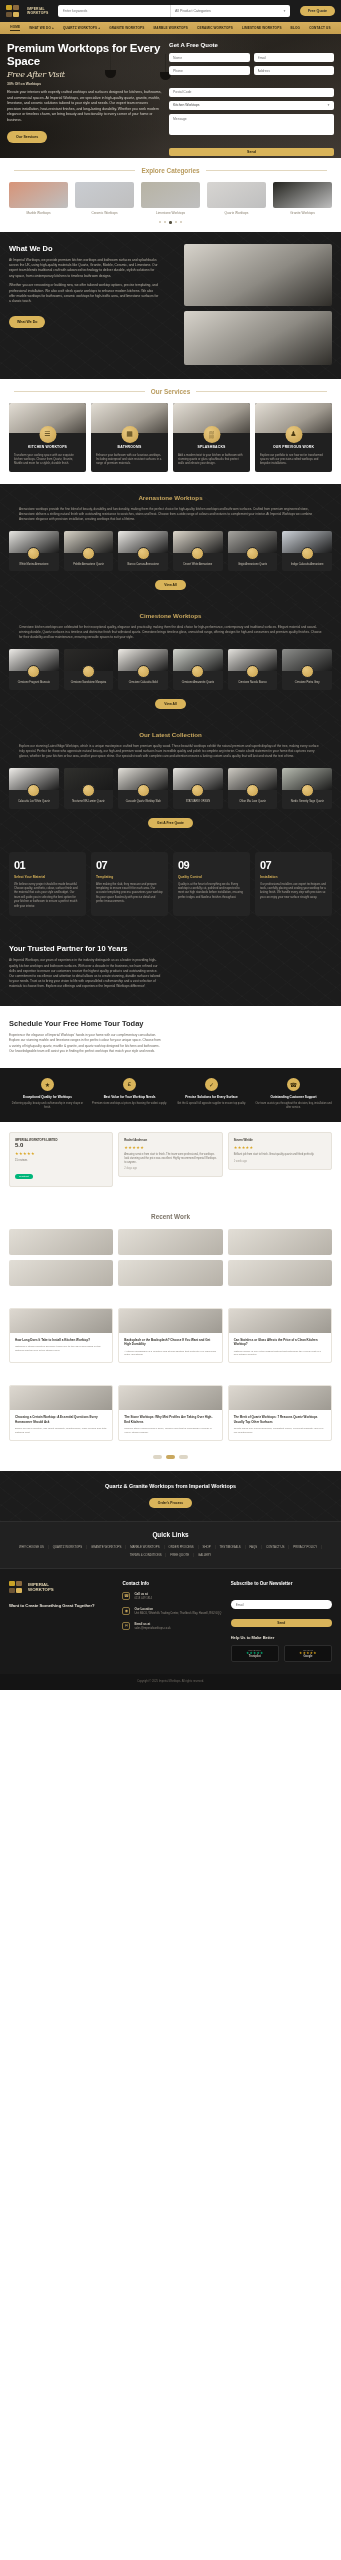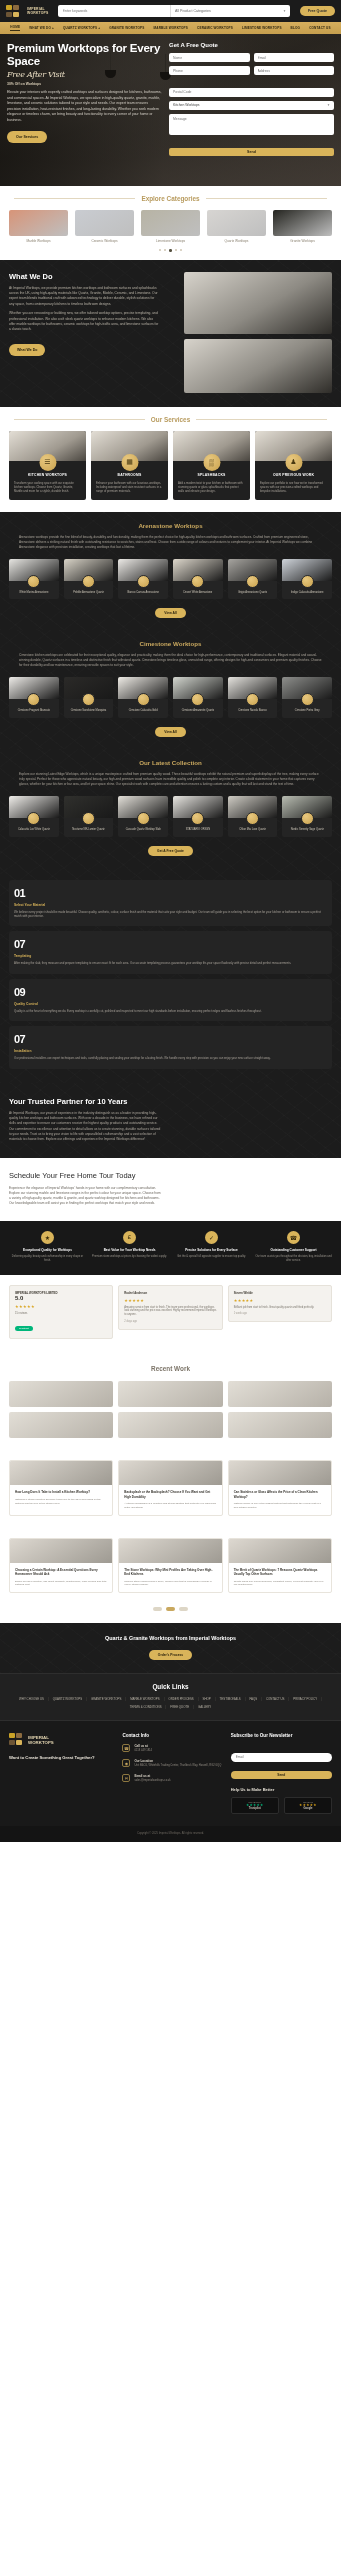--- a/index.html
+++ b/index.html
@@ -61,21 +61,21 @@
     gap: 9px; padding: 0 6px;
   }
   .nav a {
     font-size:3.1px; color:#2e2611; text-decoration:none; font-weight:bold;
     letter-spacing:.15px; white-space:nowrap;
   }
   .nav a.active { border-bottom:1px solid #3a2f12; padding-bottom:1px; }
 
   
   .hero {
-    position:relative; height:152px; overflow:hidden;
+    position:relative; height:124px; overflow:hidden;
     background:#3a3731;
   }
   .hero-bg {
     position:absolute; inset:0;
     background:
       radial-gradient(ellipse at 22% 30%, #57514a 0%, transparent 55%),
       linear-gradient(160deg,#4a443c 0%, #35312b 45%, #6b6159 100%);
   }
   .hero-bg::after{
     content:""; position:absolute; inset:0;
@@ -198,34 +198,34 @@
   .brand h2 { font-size:6.2px; color:#c9a85f; font-weight:bold; }
   .brand p { font-size:3.1px; line-height:5px; color:#a9a399; margin:6px 10px 0; text-align:left; }
   .swatches { display:flex; gap:5px; padding:9px 0 0; }
   .sw-card { flex:1; background:#242424; border-radius:2px; padding-bottom:5px; }
   .sw-card .sq { height:22px; border-radius:2px 2px 0 0; }
   .sw-card .cir { width:13px;height:13px;border-radius:50%;margin:-6px auto 0;border:1.5px solid #2b2b2b; }
   .sw-card .nm { font-size:2.6px; color:#cfc8ba; text-align:center; margin-top:3px; line-height:3.6px; padding:0 2px; }
   .gold-pill { display:inline-block; margin-top:9px; background:#d9b45a; color:#241d0b; font-size:3.3px; font-weight:bold; border-radius:8px; padding:3px 9px; }
 
   
-  .steps { display:flex; gap:5px; padding:12px 9px 14px;flex-direction:column; }
+  .steps { display:flex; gap:5px; padding:12px 9px 14px; }
   .step { flex:1; background:#242424; border-radius:3px; padding:7px 5px 8px; }
   .step .n { font-size:11px; font-weight:bold; color:#fff; letter-spacing:-.5px; }
   .step .t { font-size:3.3px; font-weight:bold; color:#d9b45a; margin:4px 0 3px; }
   .step .d { font-size:2.8px; line-height:4.4px; color:#a8a299; }
 
   
   .trusted { padding:14px 9px 16px; }
   .trusted h2 { font-size:7.5px; line-height:9.5px; color:#fff; font-weight:bold; width:150px; }
   .trusted p { font-size:3.2px; line-height:5.2px; color:#b0aaa0; width:152px; margin-top:5px; }
 
   
   .sched { padding:13px 9px 14px; background:#fff; }
-  .sched h2 { font-size:7.5px; line-height:9.5px; color:#2b2b2b; font-weight:normal; width:150px; }
+  .sched h2 { font-size:7.5px; line-height:9.5px; color:#2b2b2b; font-weight:bold; width:150px; }
   .sched p { font-size:3.2px; line-height:5.2px; color:#6a655d; width:152px; margin-top:5px; }
 
   
   .feats { display:flex; gap:5px; background:#181818; padding:10px 9px 12px; }
   .feat { flex:1; text-align:center; }
   .feat .ic { width:13px;height:13px;border-radius:50%;background:#d9b45a;margin:0 auto 4px;display:flex;align-items:center;justify-content:center;font-size:6px;color:#3a2d0c; }
   .feat .t { font-size:3.1px; font-weight:bold; color:#fff; }
   .feat .d { font-size:2.6px; line-height:4px; color:#9b968d; margin-top:3px; }
 
   

